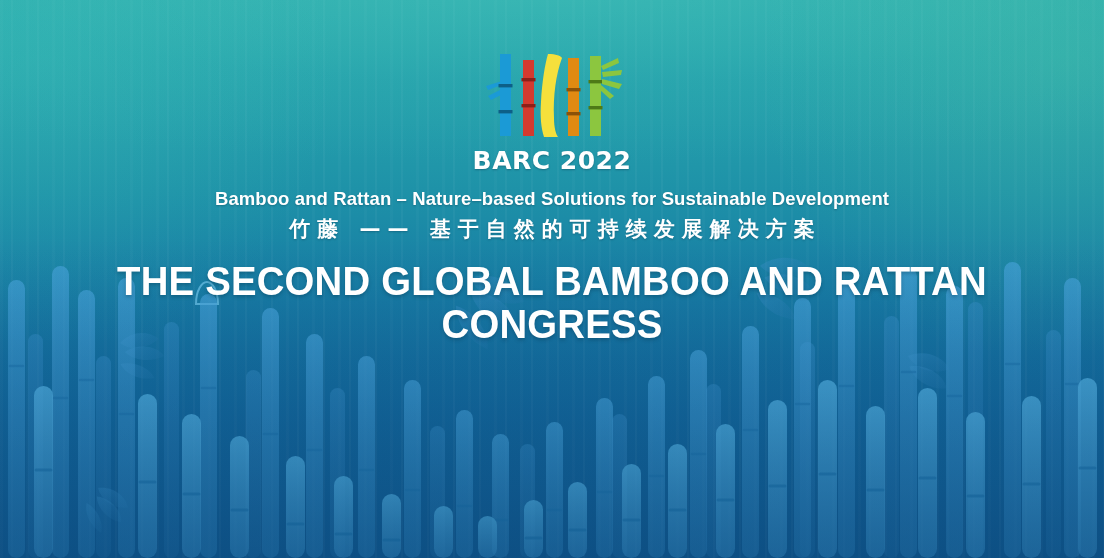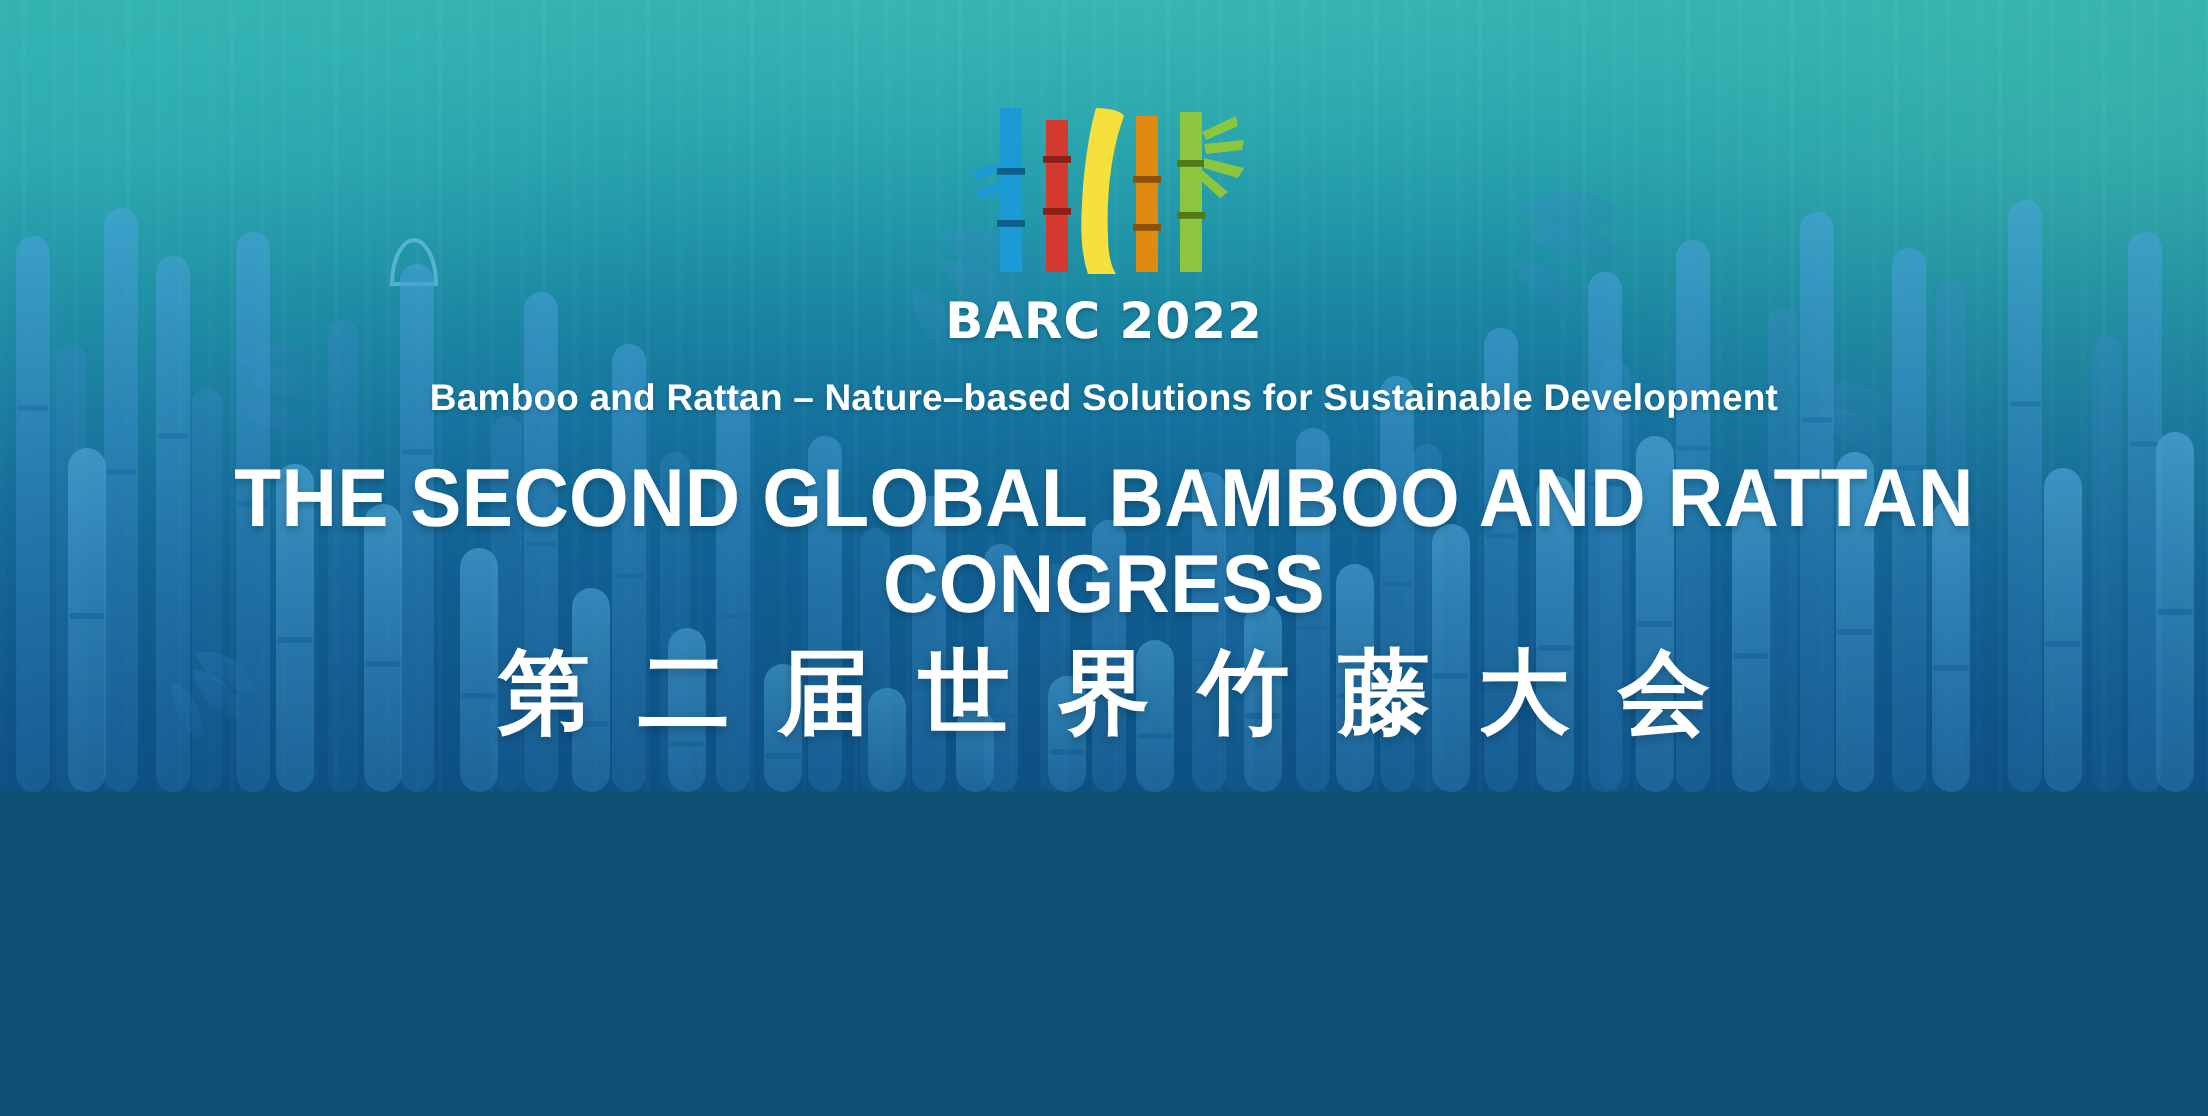--- a/index.html
+++ b/index.html
@@ -3,21 +3,21 @@
 <meta charset="utf-8">
 <style>
   html, body {
     margin: 0;
     padding: 0;
     background: #0d4f73;
   }
   #poster {
     position: relative;
     width: 1104px;
-    height: 396px;
+    height: 558px;
     overflow: hidden;
     font-family: "Liberation Sans", "DejaVu Sans", sans-serif;
     background: linear-gradient(180deg,
         #2aa8ac 0%,
         #27a4ac 12%,
         #229ba9 26%,
         #1d8fa8 40%,
         #1980a5 54%,
         #16739f 66%,
         #146a9a 78%,
@@ -381,17 +381,17 @@
         <path d="M130,24 L150,22 L149,27 L131,29 Z" fill="#8cc63f"></path>
         <path d="M130,31 L150,36 L147,41 L130,36 Z" fill="#8cc63f"></path>
         <path d="M129,37 L142,48 L138,51 L128,42 Z" fill="#8cc63f"></path>
       </g>
     </svg>
     <div class="logo-text">BARC 2022</div>
   </div>
 
   <div class="textblock">
     <div class="sub-en">Bamboo and Rattan – Nature–based Solutions for Sustainable Development</div>
+    <div class="sub-cn">竹藤 —— 基于自然的可持续发展解决方案</div>
     <div class="title-en">THE SECOND GLOBAL BAMBOO AND RATTAN CONGRESS</div>
-    <div class="title-cn">第二届世界竹藤大会</div>
   </div>
 
 </div>
 
 </body></html>

